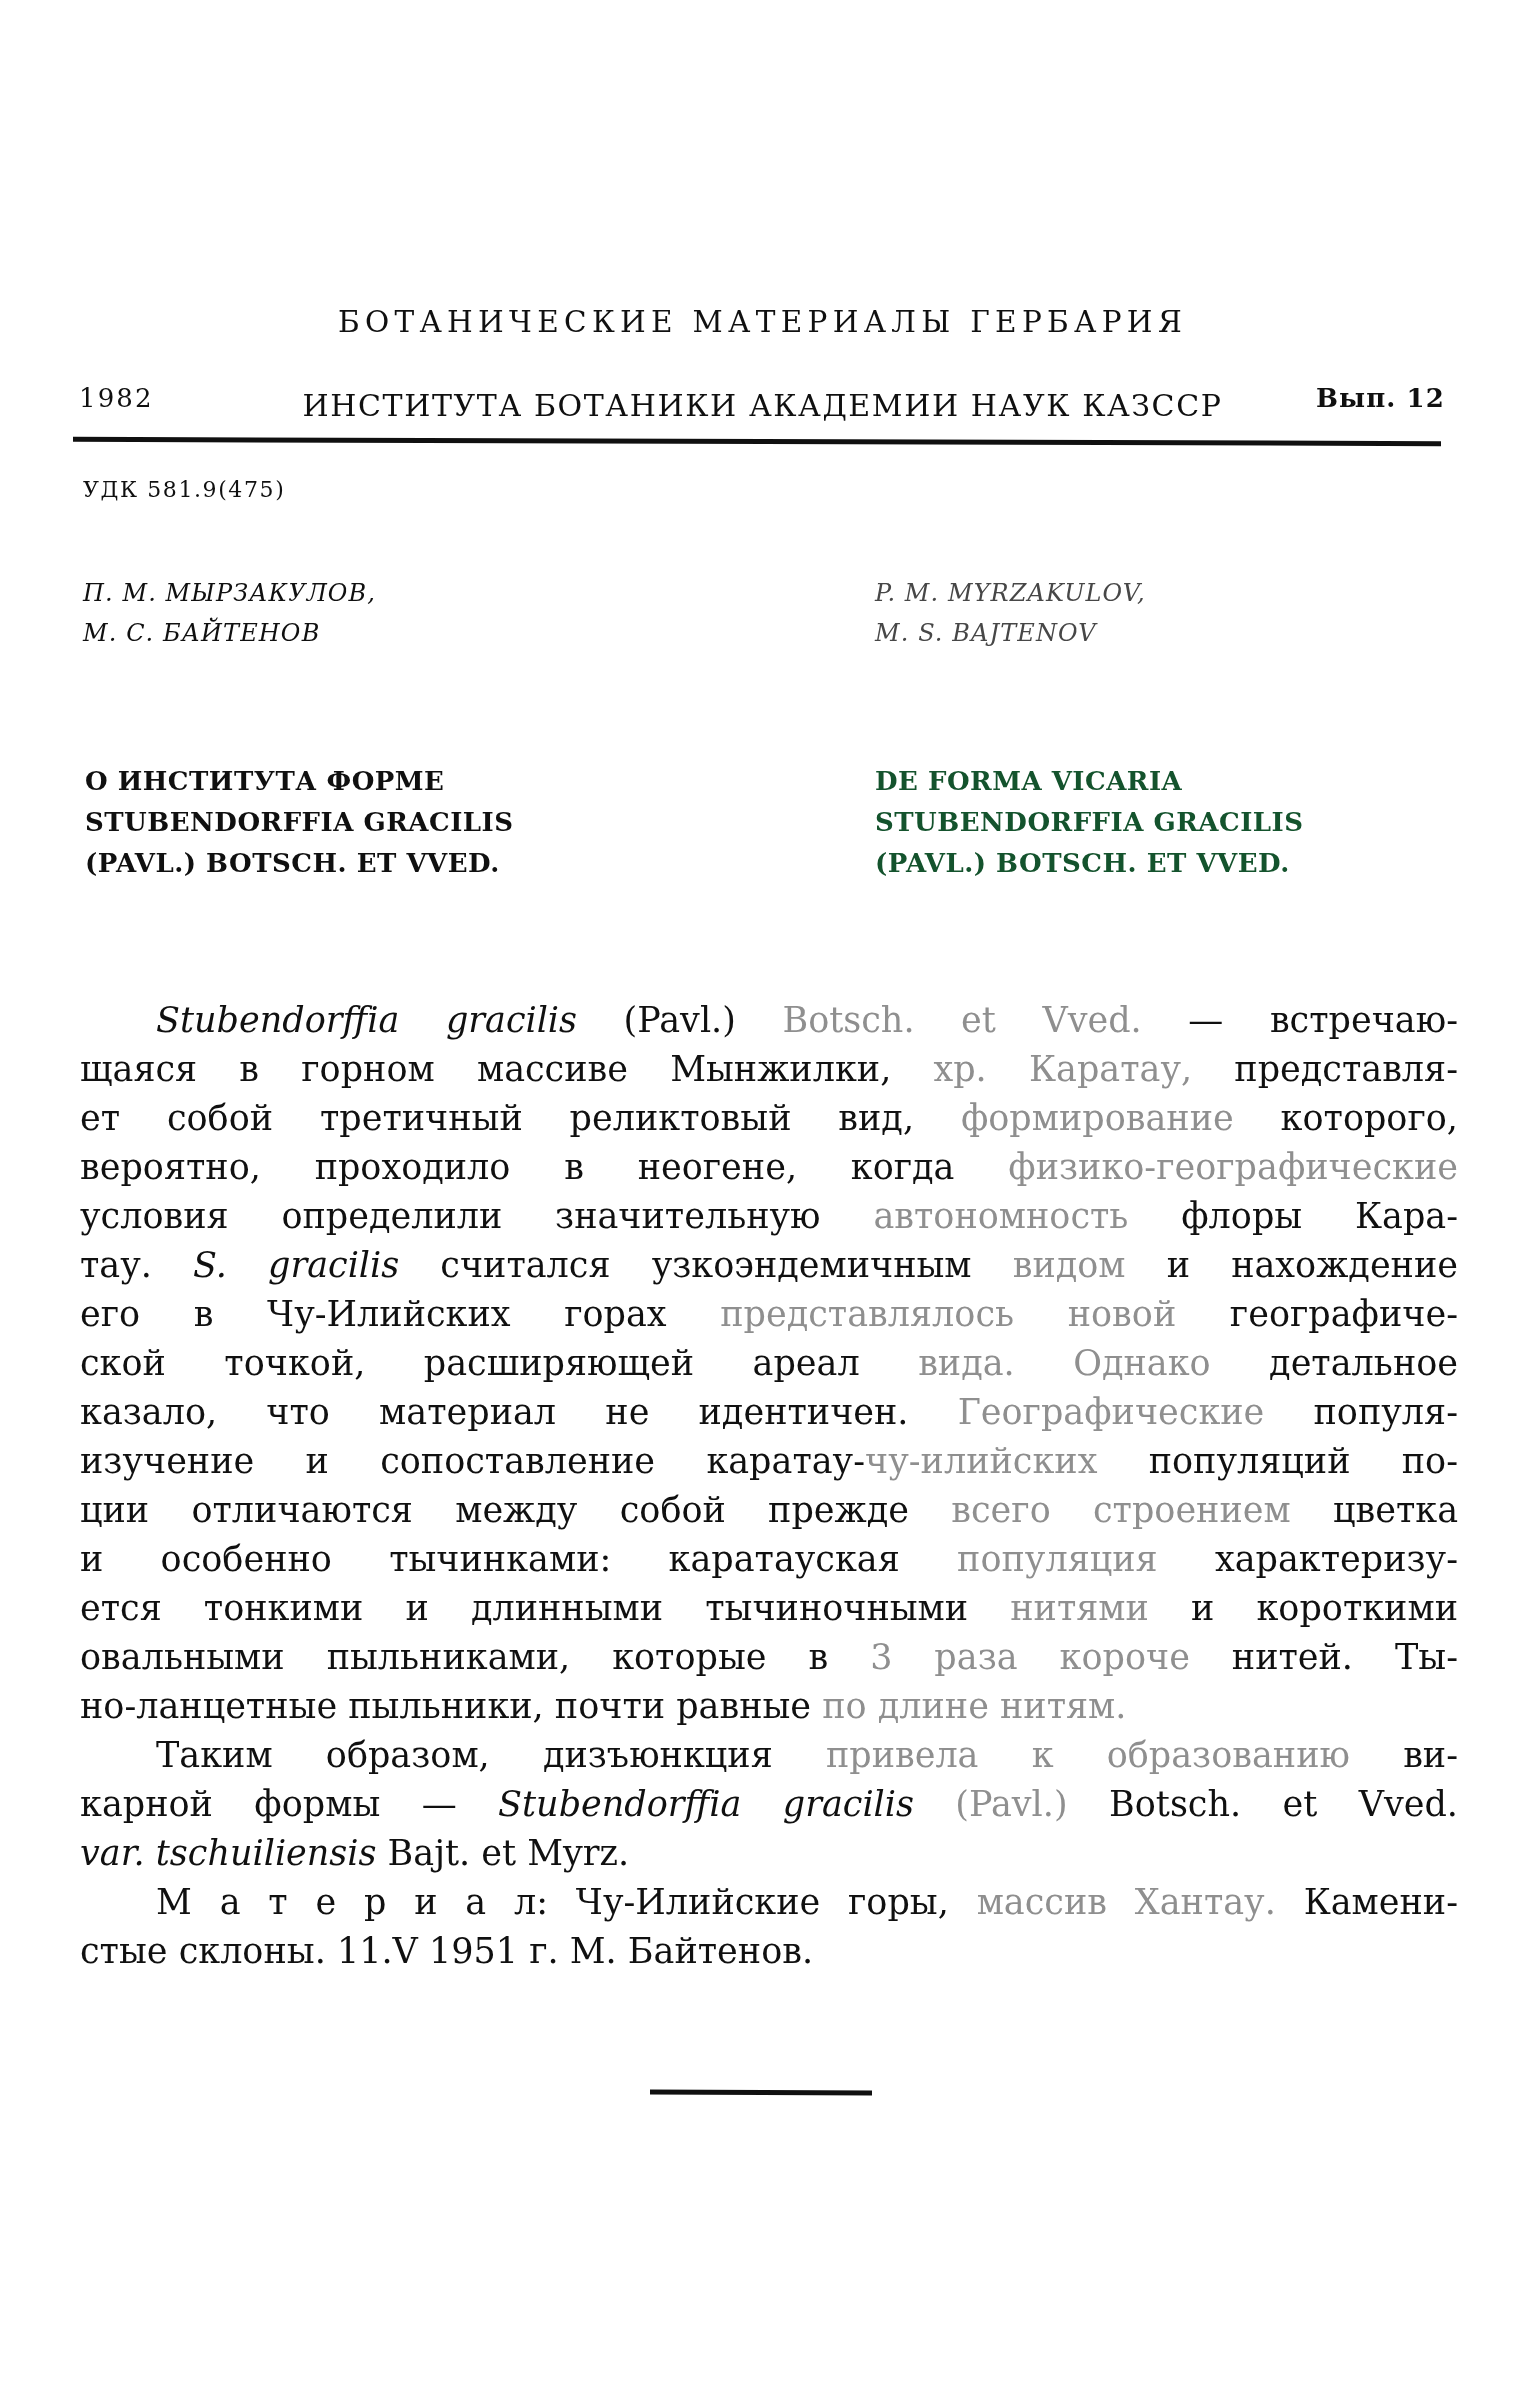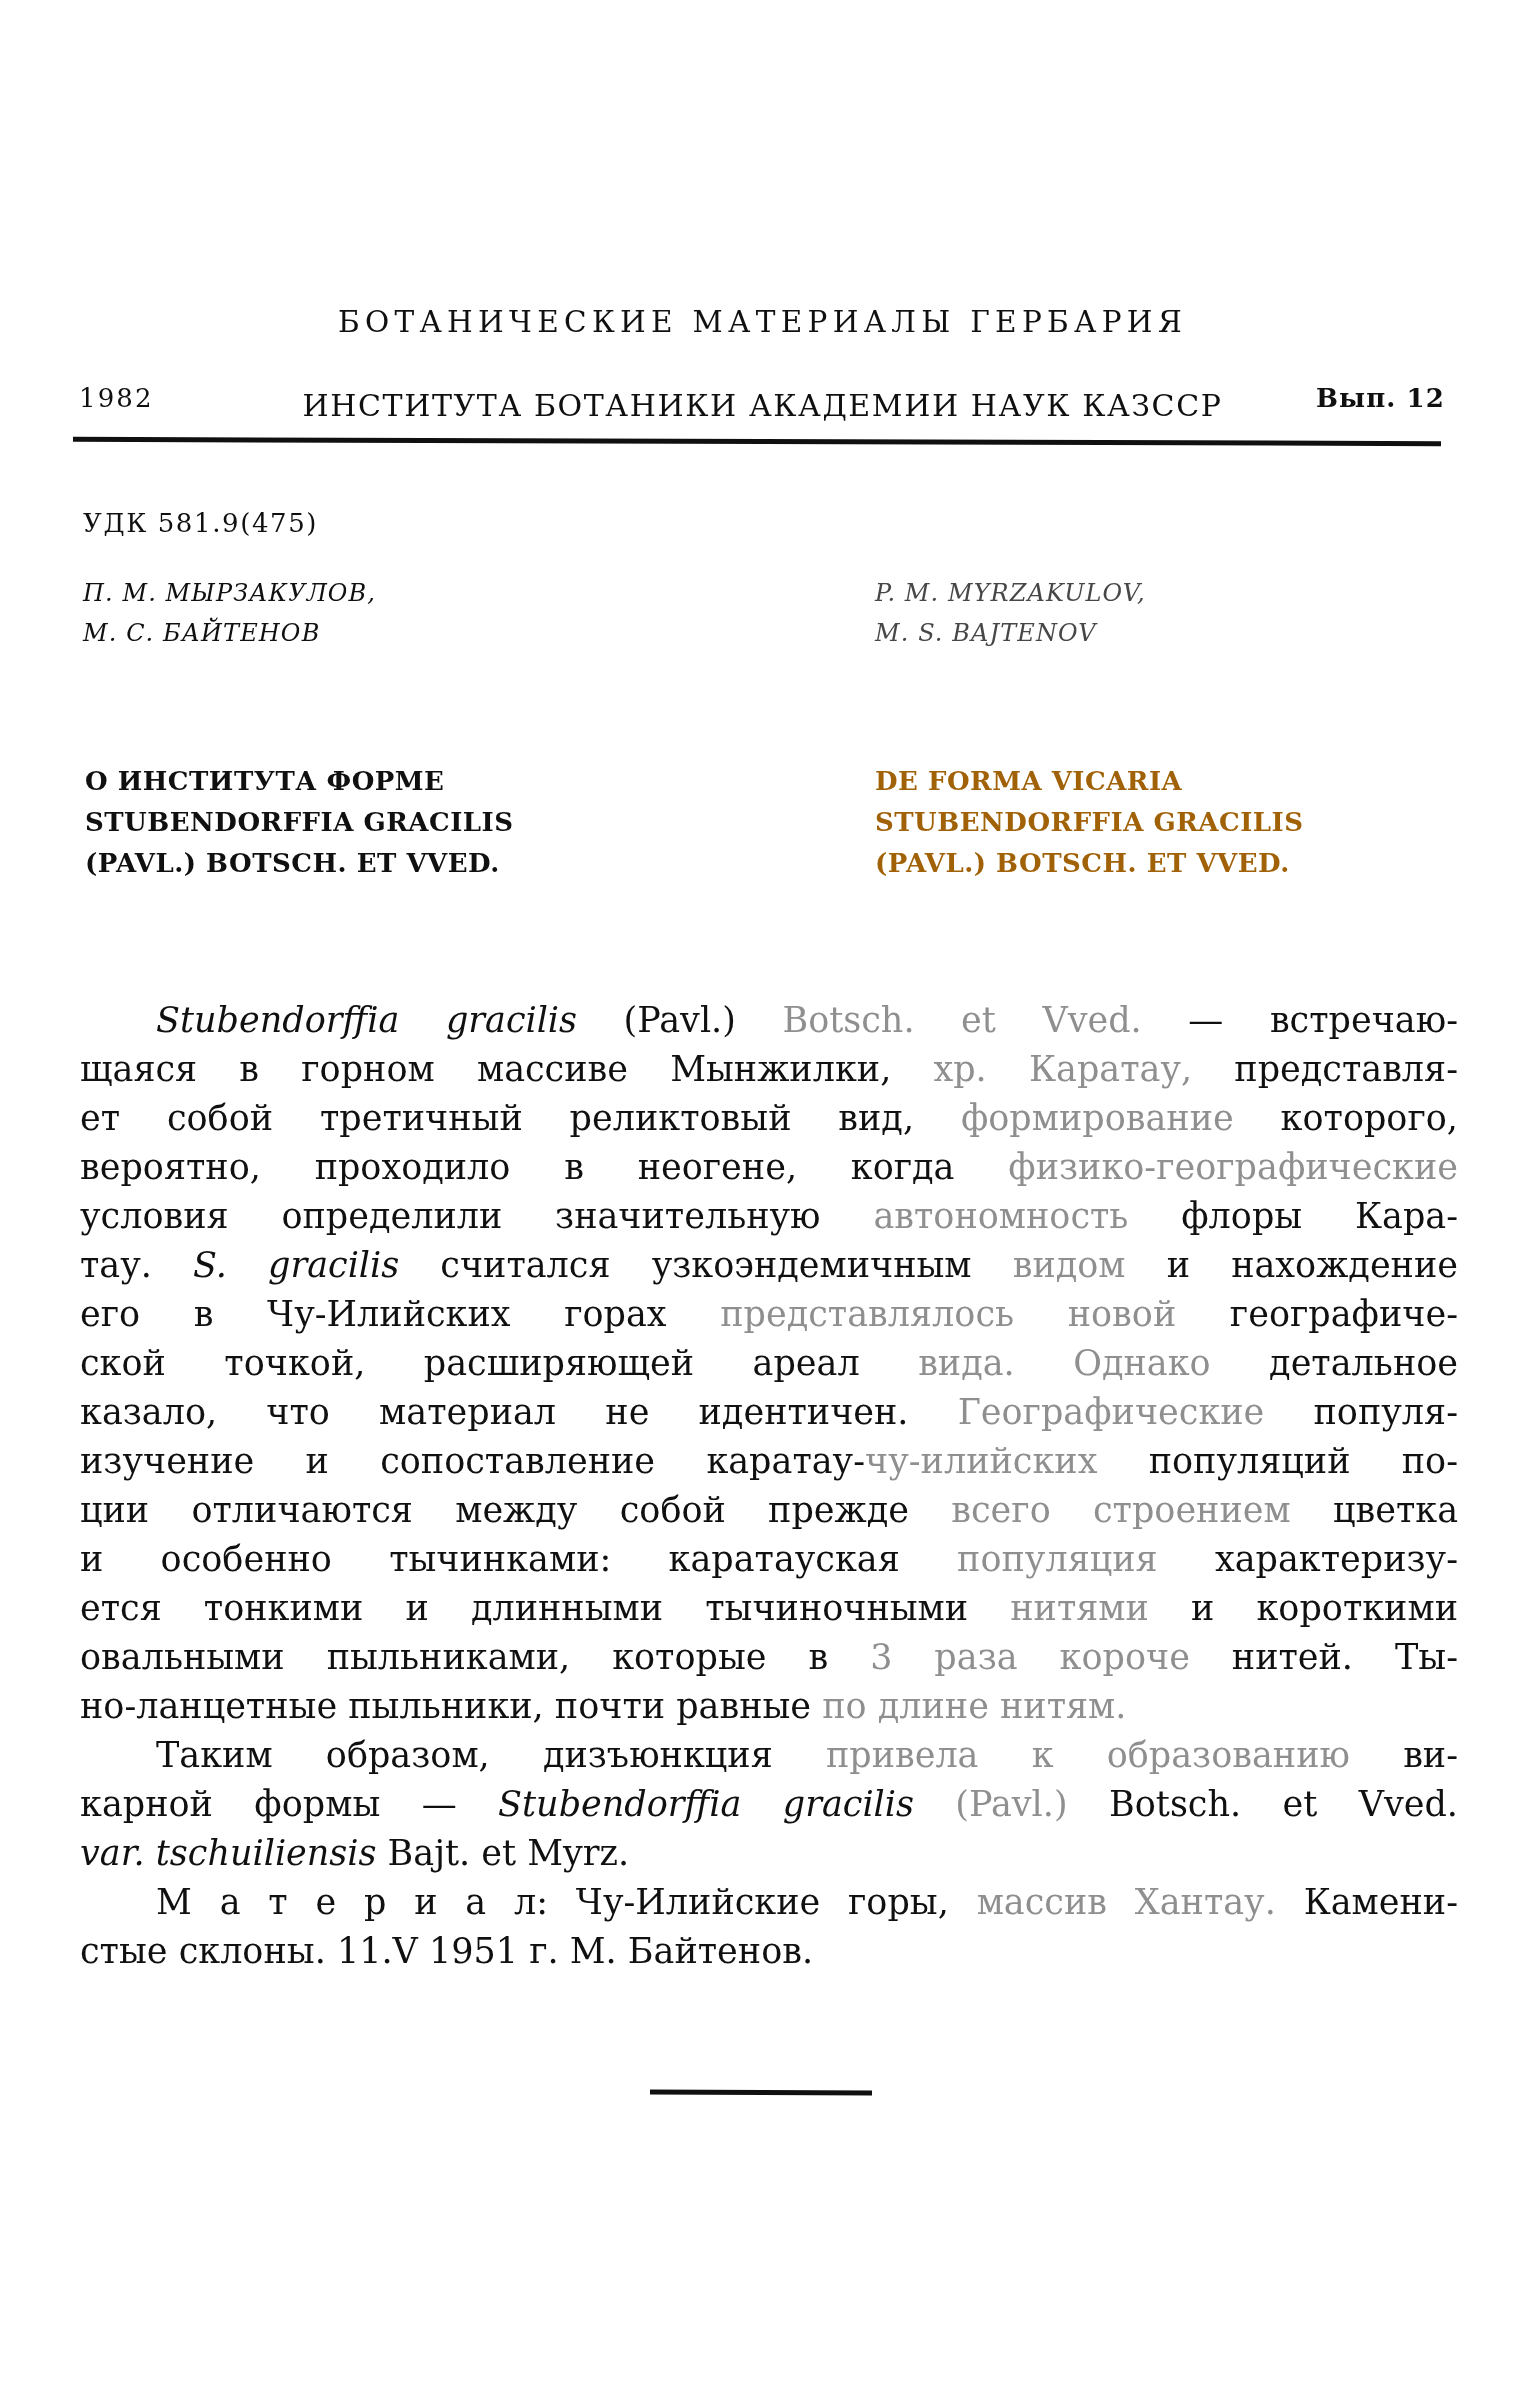--- a/index.html
+++ b/index.html
@@ -48,22 +48,22 @@
   }
   .header-rule{
     position:absolute;
     left:73px;top:439px;
     width:1368px;height:4.7px;
     background:var(--ink);
     transform:rotate(0.18deg);
   }
   .udk{
     position:absolute;
-    left:83px;top:508px;
-    font-size:26px;
+    left:83px;top:477px;
+    font-size:22px;
     letter-spacing:1.6px;
   }
   .authors{
     position:absolute;
     left:83px;top:573px;
     width:1372px;height:90px;
   }
   .authors .col{
     position:absolute;top:0;
     font-style:italic;
@@ -79,21 +79,21 @@
     width:1372px;height:132px;
   }
   .titles .col{
     position:absolute;top:0;
     font-weight:bold;
     font-size:26px;
     line-height:41px;
     letter-spacing:0.5px;
     white-space:nowrap;
   }
-  .titles .col-r{left:790px;color:#a16207;}
+  .titles .col-r{left:790px;color:#14532d;}
   .body-text{
     position:absolute;
     left:80px;top:996px;
     width:1378px;
     font-size:35px;
   }
   .line{
     height:49px;
     line-height:49px;
     text-align:justify;

